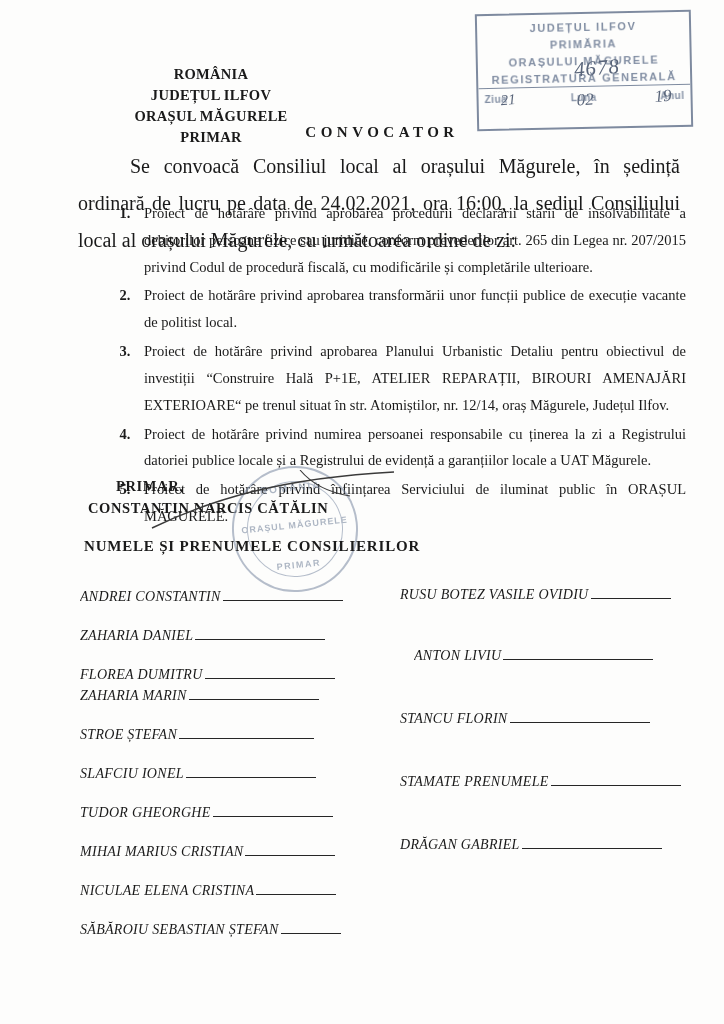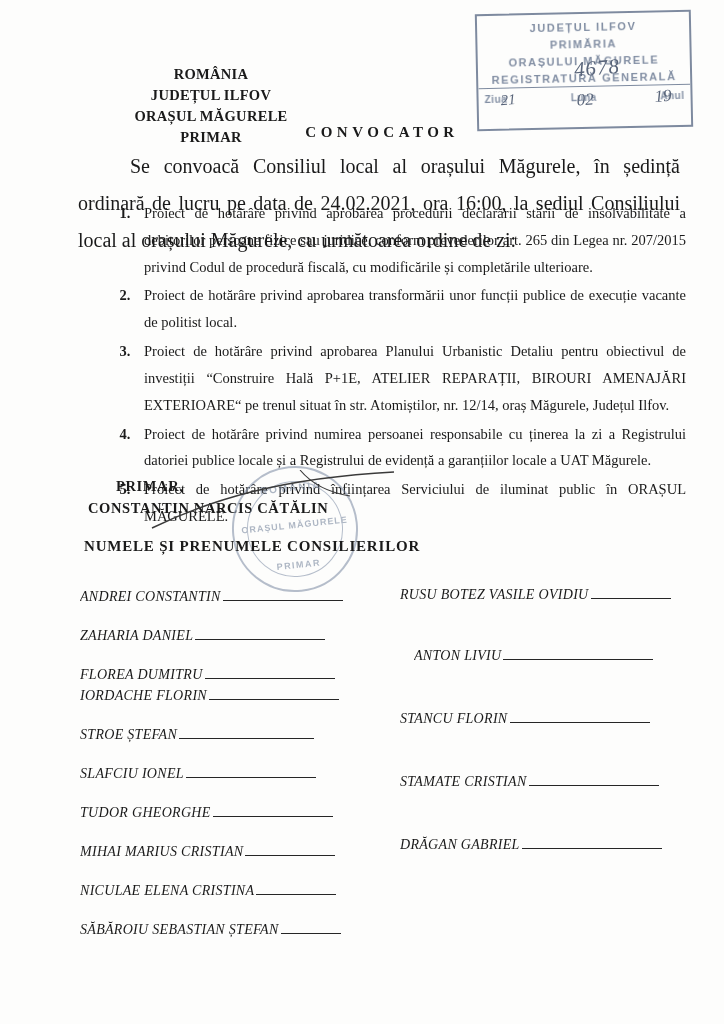--- a/index.html
+++ b/index.html
@@ -289,21 +289,21 @@
     </div>
     <div class="name-row" style="margin-bottom:22px">
       <span class="nm">ZAHARIA DANIEL</span>
         <span class="ln" style="width:130px"></span>
     </div>
     <div class="name-row" style="margin-bottom:4px">
       <span class="nm">FLOREA DUMITRU</span>
         <span class="ln" style="width:130px"></span>
     </div>
     <div class="name-row" style="margin-bottom:22px">
-      <span class="nm">IORDACHE FLORIN</span>
+      <span class="nm">ZAHARIA MARIN</span>
         <span class="ln" style="width:130px"></span>
     </div>
     <div class="name-row" style="margin-bottom:22px">
       <span class="nm">STROE ȘTEFAN</span>
         <span class="ln" style="width:135px"></span>
     </div>
     <div class="name-row" style="margin-bottom:22px">
       <span class="nm">SLAFCIU IONEL</span>
         <span class="ln" style="width:130px"></span>
     </div>
@@ -332,21 +332,21 @@
     </div>
     <div class="name-row" style="margin-bottom:46px;margin-left:14px">
       <span class="nm">ANTON LIVIU</span>
         <span class="ln" style="width:150px"></span>
     </div>
     <div class="name-row" style="margin-bottom:46px">
       <span class="nm">STANCU FLORIN</span>
         <span class="ln" style="width:140px"></span>
     </div>
     <div class="name-row" style="margin-bottom:46px">
-      <span class="nm">STAMATE CRISTIAN</span>
+      <span class="nm">STAMATE PRENUMELE</span>
         <span class="ln" style="width:130px"></span>
     </div>
     <div class="name-row">
       <span class="nm">DRĂGAN GABRIEL</span>
         <span class="ln" style="width:140px"></span>
     </div>
   </div>
 
 </div>
 

